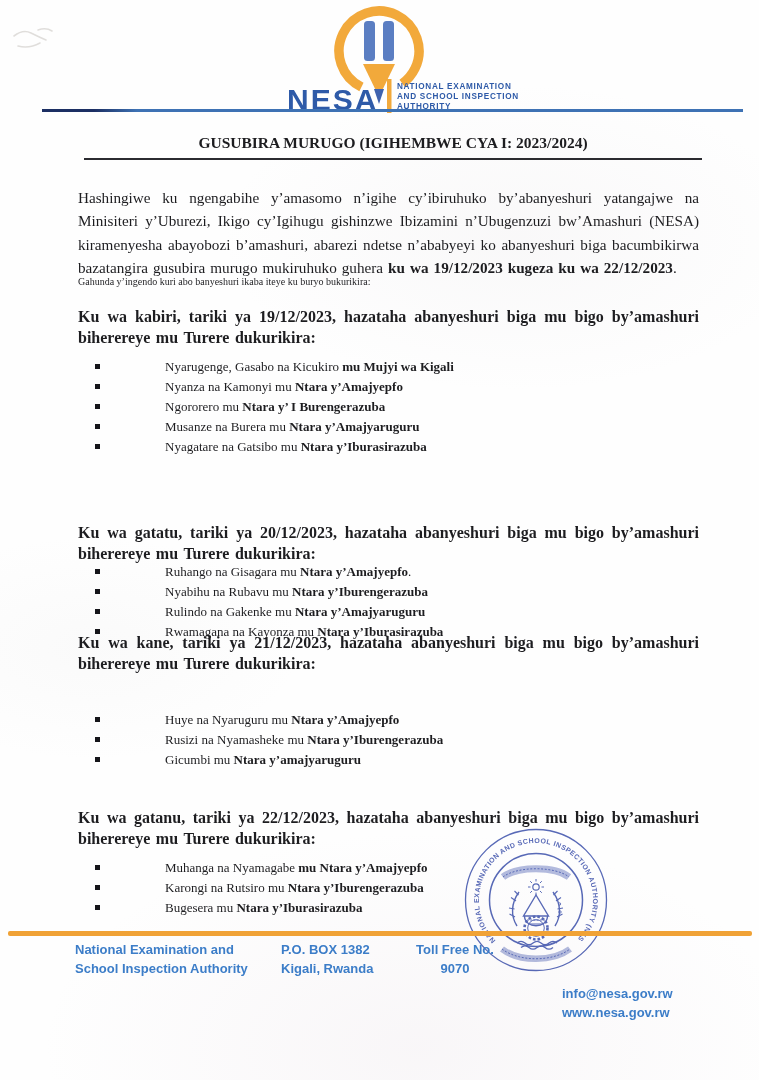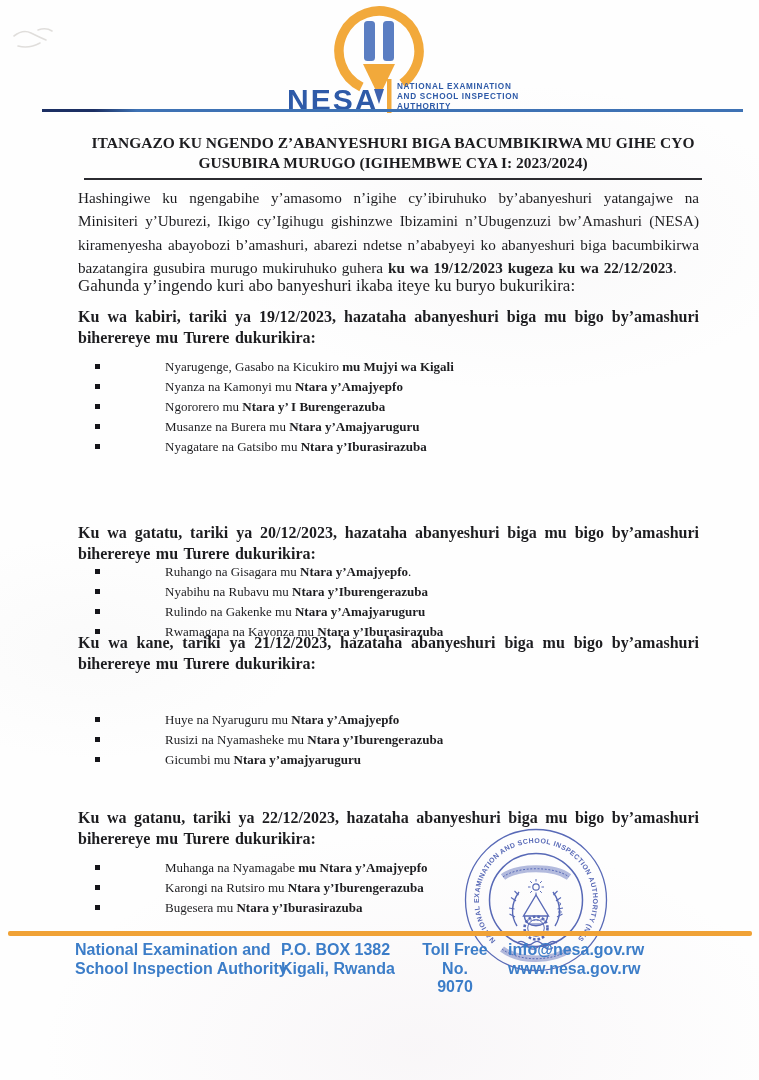--- a/index.html
+++ b/index.html
@@ -16,39 +16,39 @@
   .logo-svg{position:absolute;left:279px;top:3px;width:245px;height:116px;}
   .hdr-rule{position:absolute;top:109px;left:42px;width:701px;height:3px;
     background:linear-gradient(to right,#1c2f63 0,#1c2f63 52px,#3e72b4 95px,#3e72b4 100%);}
   
   .title{position:absolute;top:133px;left:84px;width:618px;text-align:center;
     font-weight:bold;font-size:15.5px;line-height:19.8px;
     border-bottom:2.5px solid #2b2b30;padding-bottom:5px;}
   
   .para{position:absolute;left:78px;width:621px;font-size:15.2px;line-height:23.4px;
     text-align:justify;word-spacing:1.2px;}
-  .lead{position:absolute;left:78px;width:621px;font-size:17px;}
+  .lead{position:absolute;left:78px;width:621px;font-size:10px;}
   .sec-h{position:absolute;left:78px;width:621px;font-weight:bold;font-size:16px;
     line-height:21.3px;text-align:justify;word-spacing:1.6px;}
   .blist{position:absolute;left:78px;width:621px;margin:0;padding:0;list-style:none;}
   .blist li{position:relative;height:20px;line-height:20px;font-size:13px;padding-left:87px;}
   .blt{position:absolute;left:17px;top:7px;width:5px;height:5px;background:#15151a;}
   b{font-weight:bold;}
   
   .stamp{position:absolute;left:461px;top:825px;width:150px;height:150px;
     mix-blend-mode:multiply;opacity:.88;}
   
   .ft-rule{position:absolute;top:931px;left:8px;width:744px;height:4.5px;
     background:#f0a236;border-radius:2px;}
   .ft{position:absolute;top:941px;font-family:"Liberation Sans",sans-serif;
-    font-weight:bold;font-size:16px;line-height:18.5px;color:#3c7dc8;}
+    font-weight:bold;font-size:13px;line-height:18.5px;color:#3c7dc8;}
   .ft-org{left:75px;}
   .ft-box{left:281px;}
   .ft-toll{left:410px;width:90px;text-align:center;}
-  .ft-web{left:508px;}
+  .ft-web{left:562px;margin-top:44px;}
   .scribble{position:absolute;left:8px;top:20px;width:70px;height:36px;opacity:.55;}
 </style>
 </head>
 <body>
 
 <div class="page">
 
   <svg class="scribble" viewBox="0 0 70 36">
     <path d="M6,16 q9,-7 17,-3 t15,7 M10,26 q11,3 22,-3 M30,10 q8,-3 14,1" fill="none" stroke="#c8c4c0" stroke-width="1.6" stroke-linecap="round"></path>
   </svg>
@@ -73,21 +73,20 @@
     <g font-family="Liberation Sans, sans-serif" font-weight="bold" font-size="8.2" letter-spacing="0.7" fill="#2e5aa8">
       <text x="118" y="86">NATIONAL EXAMINATION</text>
       <text x="118" y="96">AND SCHOOL INSPECTION</text>
       <text x="118" y="106">AUTHORITY</text>
     </g>
   </svg>
 
   <div class="hdr-rule"></div>
 
   <div class="title">
-    <div>ITANGAZO KU NGENDO Z’ABANYESHURI BIGA BACUMBIKIRWA MU GIHE CYO</div>
     <div>GUSUBIRA MURUGO  (IGIHEMBWE CYA I: 2023/2024)</div>
   </div>
 
   <p class="para" style="top:186px;margin:0;"><span>Hashingiwe ku ngengabihe y’amasomo n’igihe cy’ibiruhuko by’abanyeshuri yatangajwe na Minisiteri y’Uburezi, Ikigo cy’Igihugu gishinzwe Ibizamini n’Ubugenzuzi bw’Amashuri (NESA) kiramenyesha abayobozi b’amashuri, abarezi ndetse n’ababyeyi ko abanyeshuri biga bacumbikirwa bazatangira gusubira murugo mukiruhuko guhera </span><b>ku wa 19/12/2023 kugeza ku wa 22/12/2023</b><span>.</span></p>
 
   <p class="lead" style="top:276px;margin:0;">Gahunda y’ingendo kuri abo banyeshuri ikaba iteye ku buryo bukurikira:</p>
 
   <p class="sec-h" style="top:306px;margin:0;">Ku wa kabiri, tariki ya 19/12/2023, hazataha abanyeshuri biga mu bigo by’amashuri biherereye mu Turere dukurikira:</p>
   <ul class="blist" style="top:357px;">
     <li><span class="blt"></span><span>Nyarugenge, Gasabo na Kicukiro </span><b>mu Mujyi wa Kigali</b><span></span></li>

